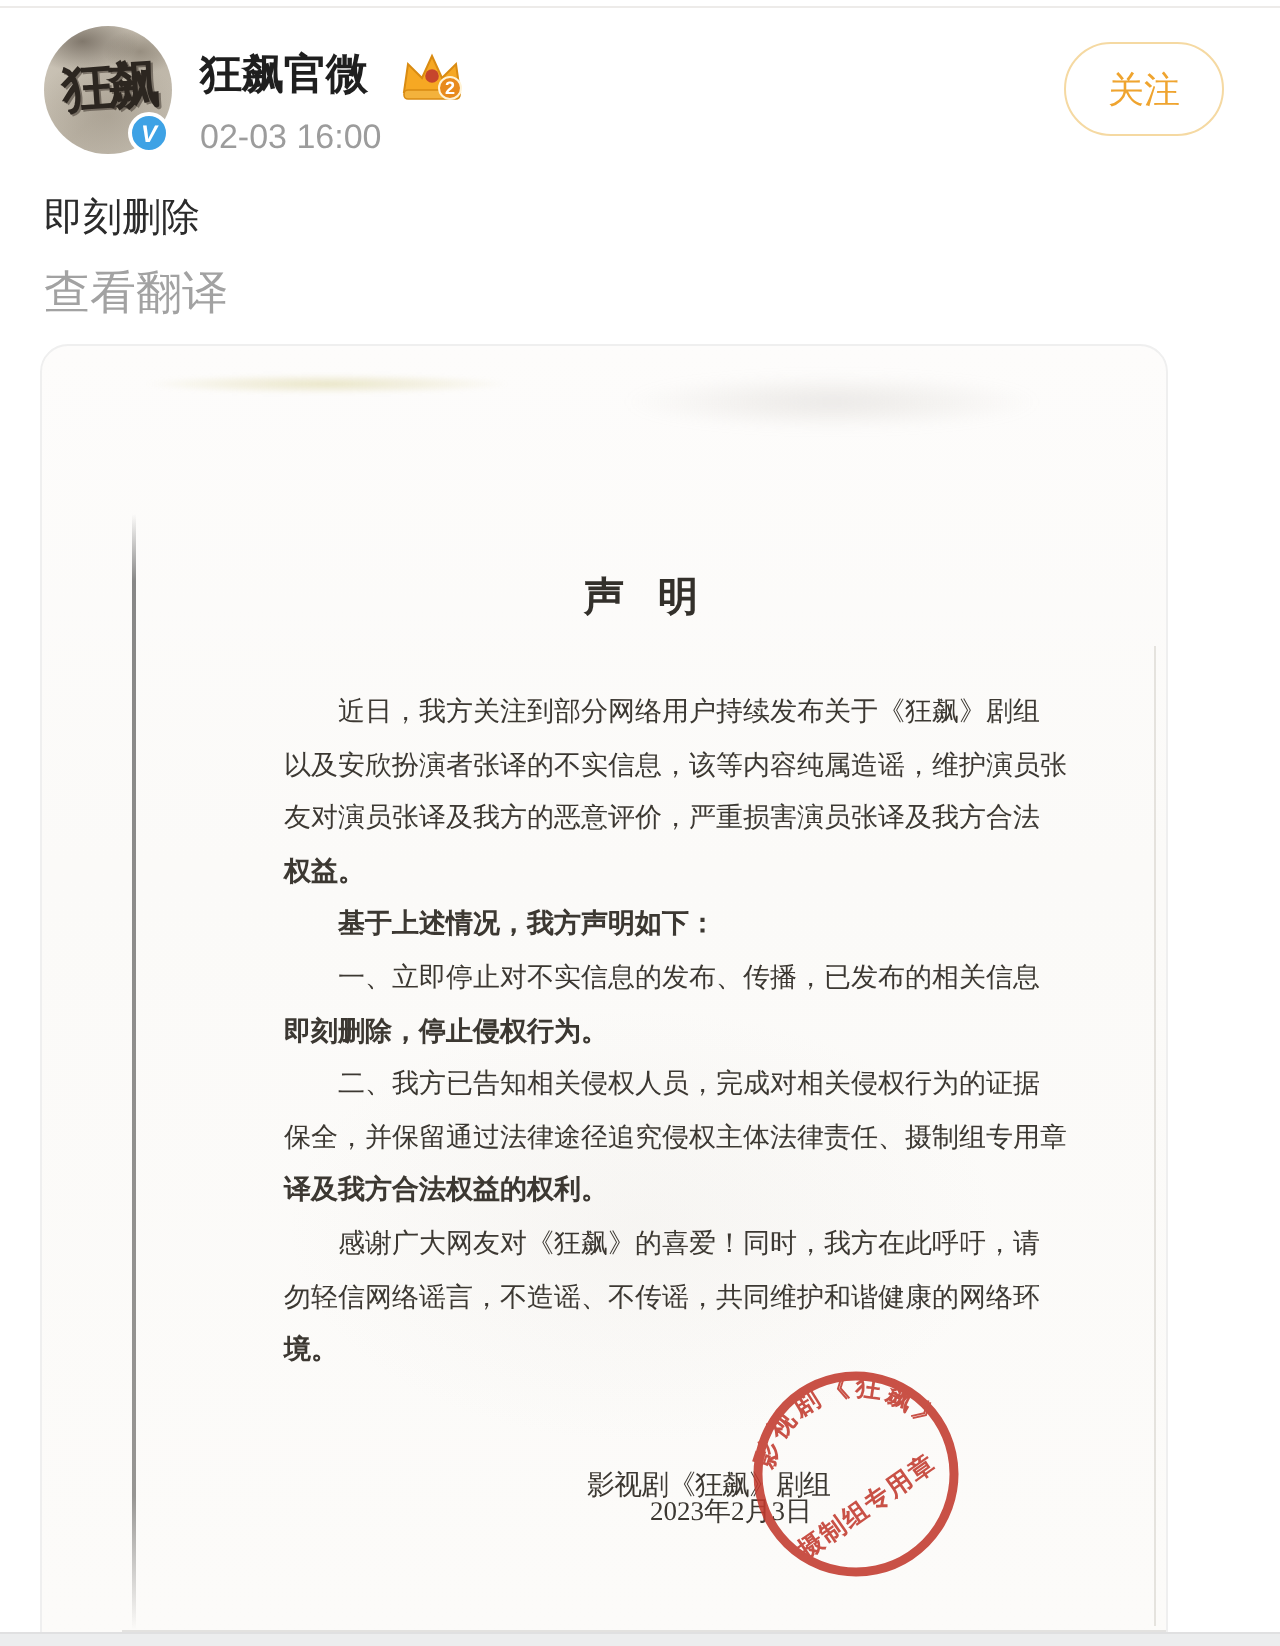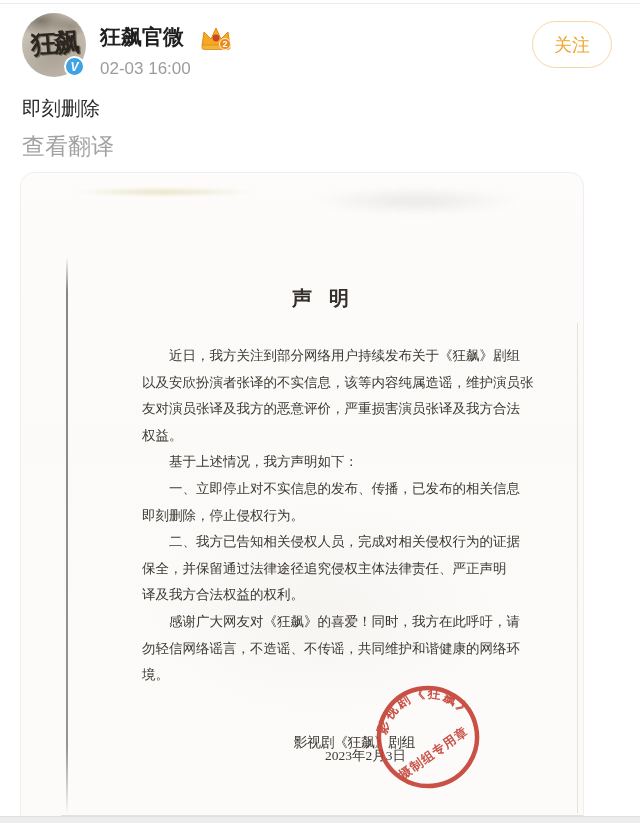--- a/index.html
+++ b/index.html
@@ -55,21 +55,21 @@
   .edge-r { position:absolute; left:556px; top:150px; width:1px; height:490px; background:rgba(150,140,128,.22); }
   .edge-b { position:absolute; left:40px; top:642px; width:540px; height:1px; background:rgba(150,150,150,.25); }
 
   .doc-title { position:absolute; left:121px; top:112px; width:357px; text-align:center;
                font-family:"Liberation Serif", serif; font-weight:bold; font-size:20px;
                color:#33302b; letter-spacing:17px; text-indent:17px; }
   .doc-body { position:absolute; left:121px; top:170px; width:357px;
               font-family:"Liberation Serif", serif; font-size:13.5px; color:#3c3832;
               line-height:26.6px; }
   .doc-line { text-align:justify; text-align-last:justify; white-space:nowrap; }
-  .doc-line.para-end { text-align-last:left; white-space:normal; }
+  .doc-line.para-end { text-align-last:left; white-space:normal;font-weight:bold; }
   .doc-line.first { text-indent:2em; }
   .sig { position:absolute; left:0; right:168px; top:545px; text-align:right;
          font-family:"Liberation Serif", serif; font-size:14px; color:#3c3832; letter-spacing:-0.5px;margin-top:16px; }
   .ddate { position:absolute; left:0; right:177px; top:574px; text-align:right;
            font-family:"Liberation Serif", serif; font-size:13.5px; color:#3c3832; }
   .stamp { position:absolute; left:352px; top:509px; width:110px; height:110px;
            transform:rotate(-12deg); opacity:.88; }
 
   .bottom-strip { position:absolute; left:0; top:816px; width:640px; height:7px;
                   background:#ecedee; border-top:1px solid rgba(0,0,0,.05); }
@@ -110,21 +110,21 @@
     <div class="doc-title">声明</div>
     <div class="doc-body" id="doc-body">
         <div class="doc-line first">近日，我方关注到部分网络用户持续发布关于《狂飙》剧组</div>
         <div class="doc-line">以及安欣扮演者张译的不实信息，该等内容纯属造谣，维护演员张</div>
         <div class="doc-line">友对演员张译及我方的恶意评价，严重损害演员张译及我方合法</div>
         <div class="doc-line para-end">权益。</div>
         <div class="doc-line first para-end">基于上述情况，我方声明如下：</div>
         <div class="doc-line first">一、立即停止对不实信息的发布、传播，已发布的相关信息</div>
         <div class="doc-line para-end">即刻删除，停止侵权行为。</div>
         <div class="doc-line first">二、我方已告知相关侵权人员，完成对相关侵权行为的证据</div>
-        <div class="doc-line">保全，并保留通过法律途径追究侵权主体法律责任、严正声明</div>
+        <div class="doc-line">保全，并保留通过法律途径追究侵权主体法律责任、摄制组专用章</div>
         <div class="doc-line para-end">译及我方合法权益的权利。</div>
         <div class="doc-line first">感谢广大网友对《狂飙》的喜爱！同时，我方在此呼吁，请</div>
         <div class="doc-line">勿轻信网络谣言，不造谣、不传谣，共同维护和谐健康的网络环</div>
         <div class="doc-line para-end">境。</div>
       </div>
 
     <div class="ddate">2023年2月3日</div>
     <div class="sig">影视剧《狂飙》剧组</div>
 
     <svg class="stamp" viewBox="0 0 110 110">

